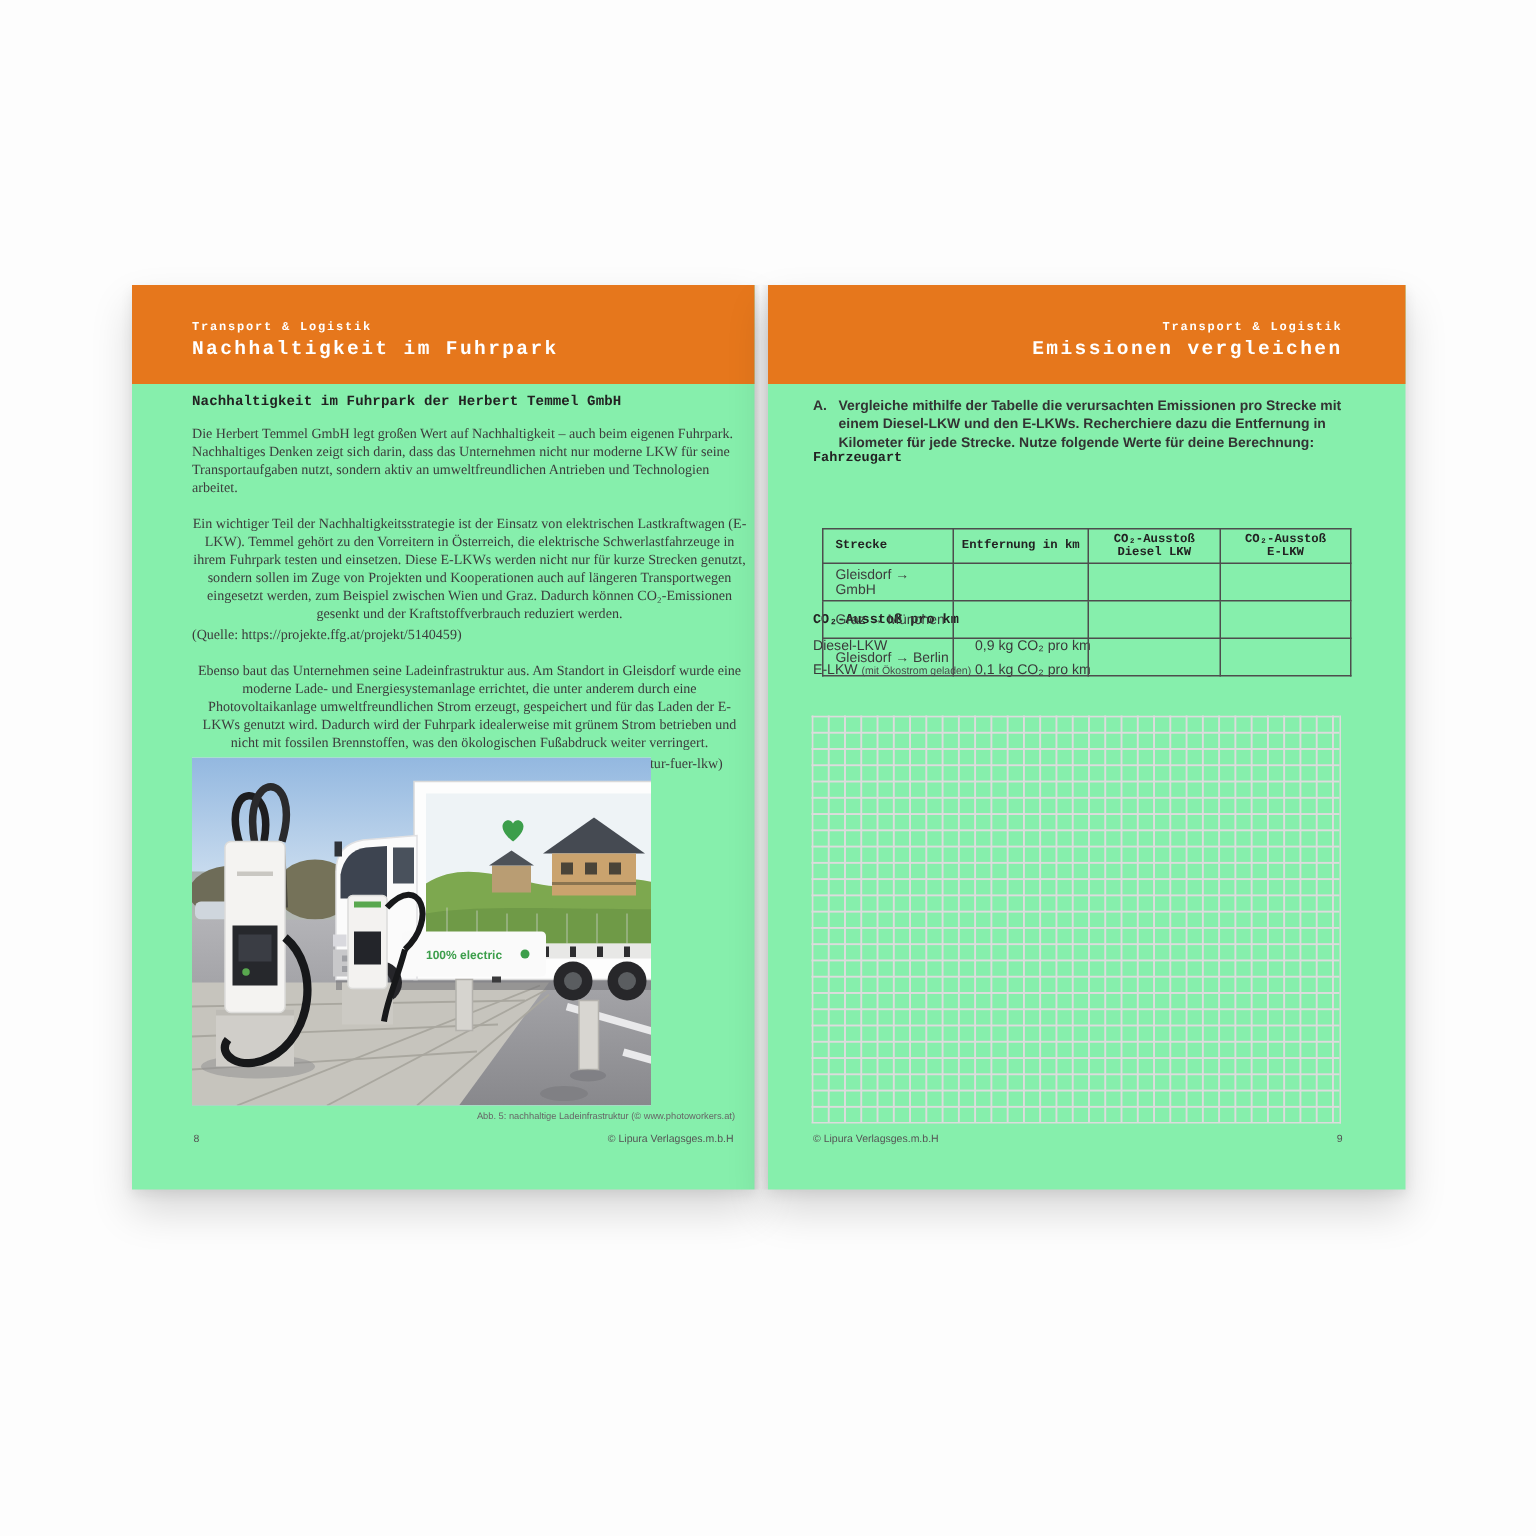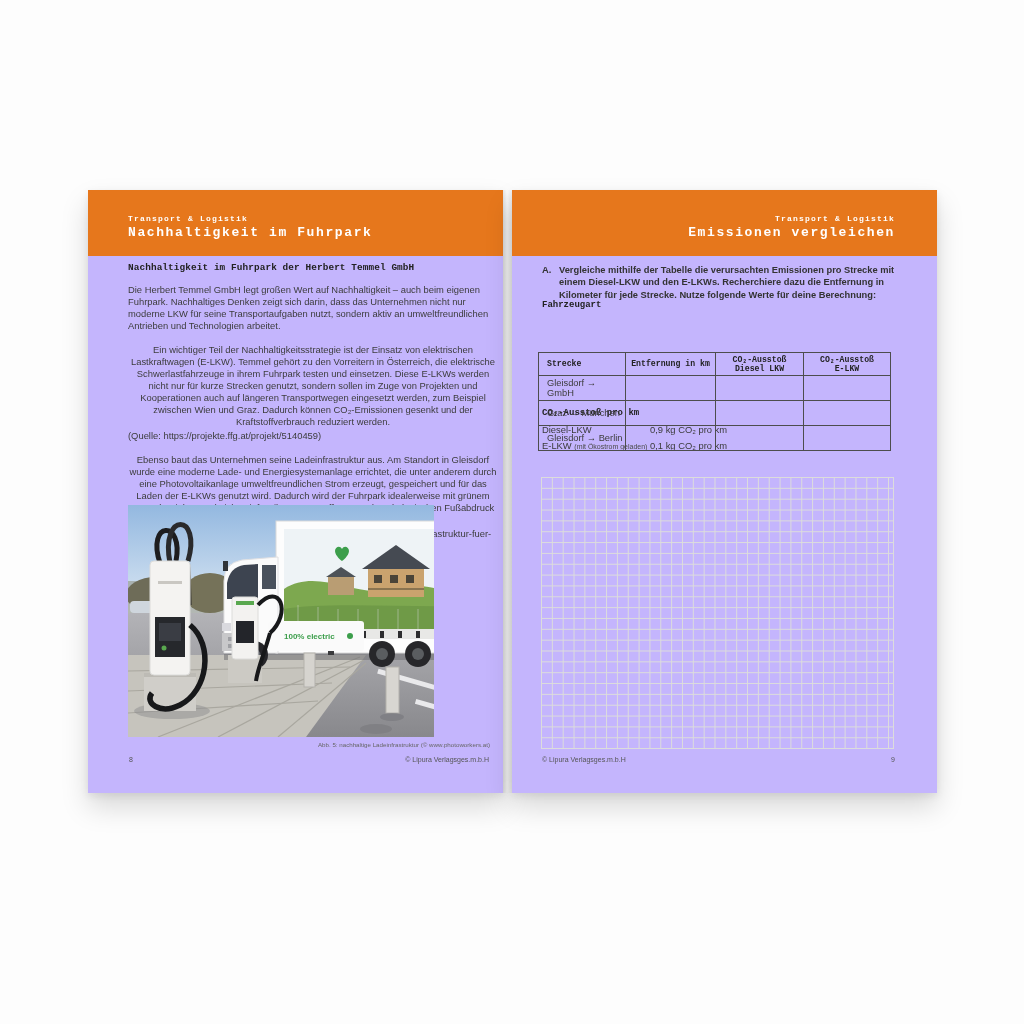--- a/index.html
+++ b/index.html
@@ -5,21 +5,21 @@
   html,body{margin:0;padding:0;}
   body{
     width:1024px;height:1024px;
     background:#fdfdfd;
     position:relative;overflow:hidden;
     font-family:"Liberation Sans",sans-serif;
     color:#3a3a3a;
     -webkit-font-smoothing:antialiased;
   }
   .page{
-    position:absolute;top:190px;height:603px;background:#c4b5fd;
+    position:absolute;top:190px;height:603px;background:#86efac;
     box-shadow:0 14px 26px rgba(0,0,0,.15), 0 3px 8px rgba(0,0,0,.08);
   }
   .page-left{left:88px;width:415px;}
   .page-right{left:512px;width:425px;}
   .gutter{position:absolute;top:190px;left:503px;width:9px;height:603px;
     background:linear-gradient(to right,rgba(0,0,0,.07),rgba(255,255,255,0) 45%,rgba(0,0,0,.05));z-index:4;}
 
   
   .banner{position:absolute;top:0;left:0;right:0;height:66px;background:#e6771c;}
   .banner .kicker{
@@ -32,21 +32,21 @@
   }
   .banner.left-al .kicker,.banner.left-al .btitle{left:40px;}
   .banner.right-al .kicker,.banner.right-al .btitle{right:42px;}
 
   
   .content-left{position:absolute;left:40px;top:72px;width:370px;}
   .content-left h2{
     font-family:"Liberation Mono",monospace;font-size:9.4px;font-weight:700;
     color:#222;margin:0 0 11px 0;letter-spacing:.1px;white-space:nowrap;
   }
-  .content-left p{font-size:9.4px;line-height:12px;margin:0 0 12px 0;color:#3c3c3c;}
+  .content-left p{font-size:9.4px;line-height:12px;margin:0 0 12px 0;color:#3c3c3c;font-family:Liberation Serif, serif;}
   .content-left p.tight{margin-bottom:2px;text-align:center;}
   .src{font-size:5.6px;color:#777;margin:0 0 11px 0;line-height:7px;}
 
   .photo{position:absolute;left:40px;top:315px;width:306px;height:232px;overflow:hidden;background:#cfdeee;}
   .caption{position:absolute;left:40px;top:551px;width:362px;text-align:right;font-size:6.2px;color:#666;}
 
   .foot{position:absolute;bottom:30px;font-size:7px;color:#555;}
   .fl{left:41px;} .fr{right:14px;}
   .page-right .fl{left:30px;} .page-right .fr{right:42px;}
 
@@ -54,21 +54,21 @@
   .task{position:absolute;left:30px;top:74px;width:362px;display:flex;gap:6px;
     font-weight:700;font-size:9.3px;line-height:12.3px;color:#333;}
   .task .tlabel{flex:0 0 11px;}
 
   .values{position:absolute;left:30px;top:110px;width:330px;font-size:9.4px;}
   .vrow{display:flex;margin-bottom:5px;align-items:baseline;}
   .vrow .vname{flex:0 0 108px;}
   .vhead{font-family:"Liberation Mono",monospace;font-weight:700;font-size:9px;color:#222;margin-bottom:6px;flex-direction:column;}
   .vnote{font-size:7px;color:#4a4a4a;}
 
-  table.emis{position:absolute;left:26px;top:162px;width:352px;border-collapse:collapse;table-layout:fixed;}
+  table.emis{position:absolute;left:36px;top:162px;width:352px;border-collapse:collapse;table-layout:fixed;}
   table.emis th,table.emis td{border:1px solid #4d4d4d;padding:0;}
   table.emis th{
     font-family:"Liberation Mono",monospace;font-weight:700;font-size:8.2px;line-height:9.5px;
     color:#222;height:22px;text-align:center;white-space:pre-line;vertical-align:middle;
   }
   table.emis th.al{text-align:left;padding-left:8px;}
   table.emis td{height:24px;font-size:9.3px;color:#3c3c3c;vertical-align:middle;}
   table.emis td.route{padding-left:8px;}
 
   .gridpaper{

